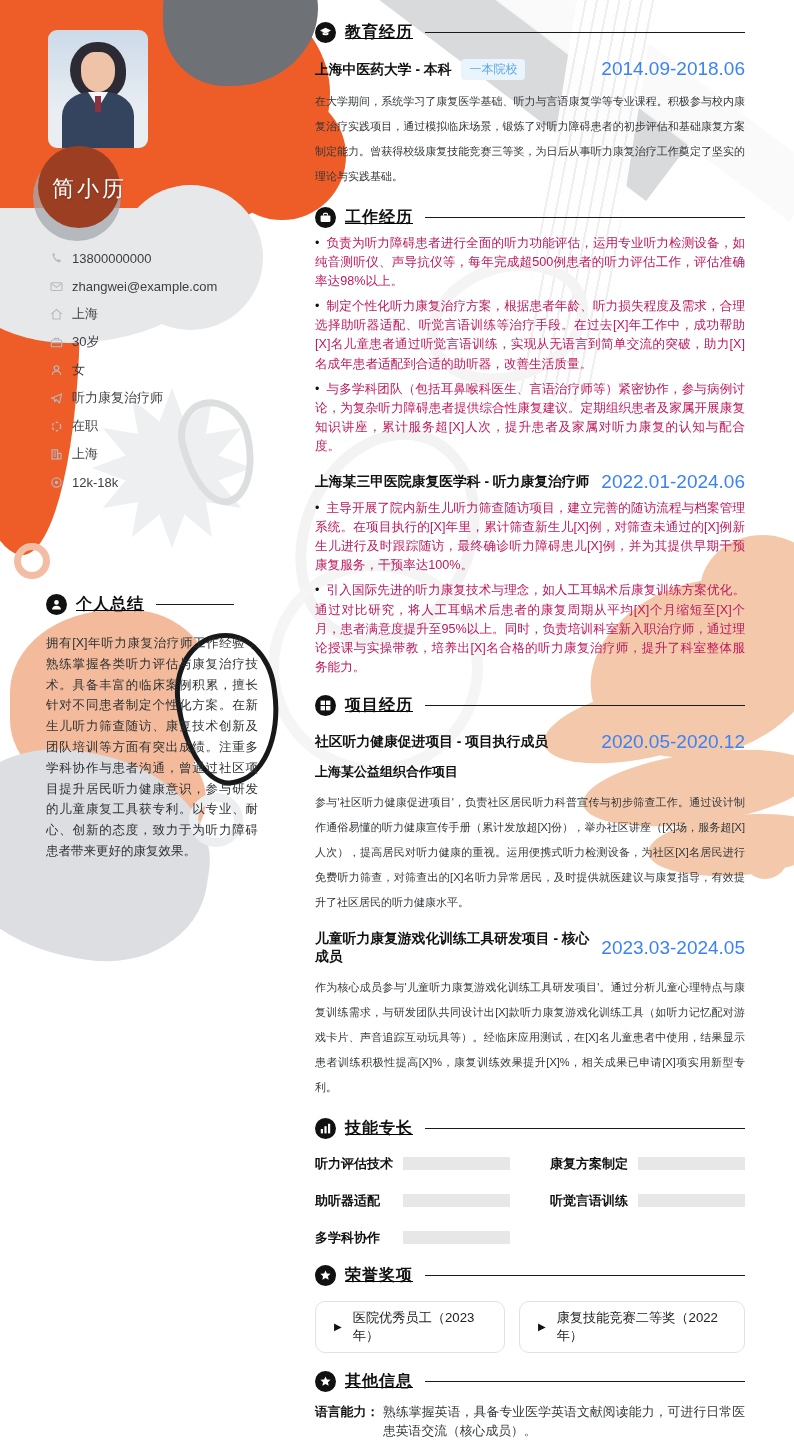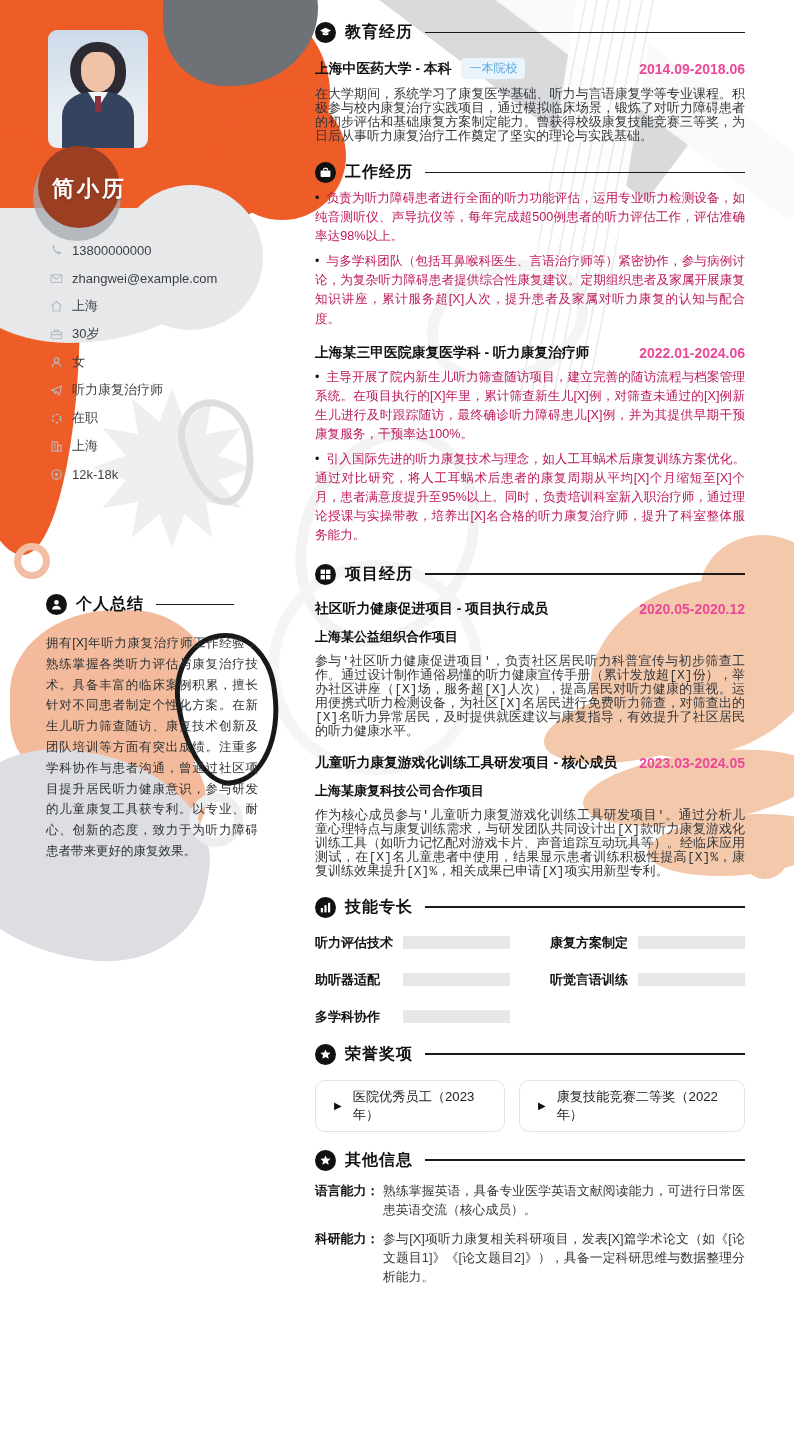--- a/index.html
+++ b/index.html
@@ -55,49 +55,49 @@
   .photo { position:absolute; left:48px; top:30px; width:100px; height:118px; z-index:2;
            border-radius:9px; overflow:hidden; background:linear-gradient(180deg,#ccdae8 0%,#e9eef3 70%); }
   .photo .hair { position:absolute; left:22px; top:12px; width:56px; height:58px; background:#2c2b33; border-radius:50% 50% 46% 54%; }
   .photo .face { position:absolute; left:33px; top:22px; width:34px; height:40px; background:#eec3a8; border-radius:48% 52% 60% 60%; }
   .photo .body { position:absolute; left:14px; top:62px; width:72px; height:60px; background:#34445e; border-radius:40% 40% 0 0; }
   .photo .collar { position:absolute; left:40px; top:62px; width:20px; height:16px; background:#f4f6f8; clip-path:polygon(0 0,100% 0,50% 100%); }
   .photo .tie { position:absolute; left:47px; top:66px; width:6px; height:16px; background:#8d3040; }
   .name-ring  { position:absolute; left:33px; top:153px; width:88px; height:88px; background:#a4a8ad; border-radius:50%; opacity:.75; z-index:2; }
   .name-badge { position:absolute; left:38px; top:146px; width:82px; height:82px; background:#9c3e22; border-radius:50%; z-index:3; }
   .name-text  { position:absolute; left:52px; top:174px; width:120px; z-index:4; color:#fff; font-size:22px;
-                font-weight:bold; letter-spacing:3px; text-shadow:0 1px 2px rgba(0,0,0,.25); }
-
-  .contact { position:absolute; left:50px; top:236px; width:230px; z-index:2; }
+                font-weight:normal; letter-spacing:3px; text-shadow:0 1px 2px rgba(0,0,0,.25); }
+
+  .contact { position:absolute; left:50px; top:244px; width:230px; z-index:2; }
   .contact-row { display:flex; align-items:center; height:28px; }
   .contact-row svg { flex:0 0 13px; margin-right:9px; }
   .contact-row .val { font-size:13px; color:#3c3f43; }
 
   .left-section { position:absolute; left:46px; top:594px; width:212px; z-index:2; }
   .summary-text { margin-top:18px; font-size:12.5px; line-height:20.8px; color:#2e3134; text-align:justify; }
 
   
-  .sec-head { display:flex; align-items:center; }
+  .sec-head { display:flex; align-items:center;text-decoration:underline; }
   .sec-icon { flex:0 0 21px; width:21px; height:21px; background:#111; border-radius:50%;
               display:flex; align-items:center; justify-content:center; }
   .sec-title { margin-left:9px; font-size:16px; font-weight:bold; color:#111; letter-spacing:1px; white-space:nowrap; }
   .sec-line { flex:1; height:1.5px; background:#1a1a1a; margin-left:12px; }
   .sec-line.short { flex:0 0 78px; }
 
   
   .main { position:absolute; left:315px; top:22px; width:430px; z-index:2; }
   .sec { margin-top:18px; }
   .sec:first-child { margin-top:0; }
   .entry-head { display:flex; justify-content:space-between; align-items:center; margin-top:15px; }
   .entry-title { font-size:13.8px; font-weight:bold; color:#111; }
-  .entry-date  { font-size:14px; font-weight:bold; color:#ec4899; white-space:nowrap; }
+  .entry-date  { font-size:19px; font-weight:normal; color:#3b82f6; white-space:nowrap; }
   .tag { display:inline-block; margin-left:10px; padding:2px 8px; font-size:12px; font-weight:normal;
          color:#5fa8e0; background:#e9f4fd; border-radius:4px; vertical-align:1px; }
   .entry-sub { margin-top:10px; font-size:13px; font-weight:bold; color:#111; }
-  .para { margin-top:9px; font-size:13px; line-height:14px; color:#34373b; text-align:justify;font-family:Liberation Mono, monospace; }
+  .para { margin-top:9px; font-size:11px; line-height:25px; color:#34373b; text-align:justify; }
   .bullet { margin-top:6px; font-size:12.6px; line-height:19.1px; color:#be185d; text-align:justify; }
   .bullet::before { content:"•\00a0\00a0"; color:#111; }
 
   
   .skills-grid { margin-top:16px; display:grid; grid-template-columns:1fr 1fr; column-gap:40px; row-gap:19px; }
   .skill-row { display:flex; align-items:center; }
   .skill-label { flex:0 0 88px; font-size:13px; font-weight:bold; color:#111; }
   .skill-track { flex:1; height:13px; background:#e7e7e7; position:relative; }
   .skill-fill { height:13px; background:#0c0c0c; clip-path:polygon(0 0,100% 0,calc(100% - 9px) 100%,0 100%); }
 
@@ -260,20 +260,21 @@
               <rect x="0.6" y="3.4" width="9.8" height="6.6" rx="1" fill="#fff"></rect>
               <path d="M3.6 3.4 V2.2 C3.6 1.7 4 1.4 4.4 1.4 H6.6 C7 1.4 7.4 1.7 7.4 2.2 V3.4" fill="none" stroke="#fff" stroke-width="1.1"></path>
             </svg>
         </span>
         <span class="sec-title">工作经历</span>
         <span class="sec-line"></span>
       </div>
 
       <div>
         <div class="bullet">负责为听力障碍患者进行全面的听力功能评估，运用专业听力检测设备，如纯音测听仪、声导抗仪等，每年完成超500例患者的听力评估工作，评估准确率达98%以上。</div>
+        <div class="bullet">制定个性化听力康复治疗方案，根据患者年龄、听力损失程度及需求，合理选择助听器适配、听觉言语训练等治疗手段。在过去[X]年工作中，成功帮助[X]名儿童患者通过听觉言语训练，实现从无语言到简单交流的突破，助力[X]名成年患者适配到合适的助听器，改善生活质量。</div>
         <div class="bullet">与多学科团队（包括耳鼻喉科医生、言语治疗师等）紧密协作，参与病例讨论，为复杂听力障碍患者提供综合性康复建议。定期组织患者及家属开展康复知识讲座，累计服务超[X]人次，提升患者及家属对听力康复的认知与配合度。</div>
       </div>
 
       <div>
         <div class="entry-head">
           <span class="entry-title">上海某三甲医院康复医学科 - 听力康复治疗师</span>
           <span class="entry-date">2022.01-2024.06</span>
         </div>
         <div class="bullet">主导开展了院内新生儿听力筛查随访项目，建立完善的随访流程与档案管理系统。在项目执行的[X]年里，累计筛查新生儿[X]例，对筛查未通过的[X]例新生儿进行及时跟踪随访，最终确诊听力障碍患儿[X]例，并为其提供早期干预康复服务，干预率达100%。</div>
         <div class="bullet">引入国际先进的听力康复技术与理念，如人工耳蜗术后康复训练方案优化。通过对比研究，将人工耳蜗术后患者的康复周期从平均[X]个月缩短至[X]个月，患者满意度提升至95%以上。同时，负责培训科室新入职治疗师，通过理论授课与实操带教，培养出[X]名合格的听力康复治疗师，提升了科室整体服务能力。</div>
@@ -301,21 +302,20 @@
         </div>
         <div class="entry-sub">上海某公益组织合作项目</div>
         <div class="para">参与'社区听力健康促进项目'，负责社区居民听力科普宣传与初步筛查工作。通过设计制作通俗易懂的听力健康宣传手册（累计发放超[X]份），举办社区讲座（[X]场，服务超[X]人次），提高居民对听力健康的重视。运用便携式听力检测设备，为社区[X]名居民进行免费听力筛查，对筛查出的[X]名听力异常居民，及时提供就医建议与康复指导，有效提升了社区居民的听力健康水平。</div>
       </div>
 
       <div>
         <div class="entry-head">
           <span class="entry-title">儿童听力康复游戏化训练工具研发项目 - 核心成员</span>
           <span class="entry-date">2023.03-2024.05</span>
         </div>
-        <div class="entry-sub">上海某康复科技公司合作项目</div>
         <div class="para">作为核心成员参与'儿童听力康复游戏化训练工具研发项目'。通过分析儿童心理特点与康复训练需求，与研发团队共同设计出[X]款听力康复游戏化训练工具（如听力记忆配对游戏卡片、声音追踪互动玩具等）。经临床应用测试，在[X]名儿童患者中使用，结果显示患者训练积极性提高[X]%，康复训练效果提升[X]%，相关成果已申请[X]项实用新型专利。</div>
       </div>
     </div>
 
     <div class="sec">
       <div class="sec-head">
         <span class="sec-icon">
           <svg width="11" height="11" viewBox="0 0 11 11">
               <rect x="0.8" y="6" width="2.2" height="4.4" fill="#fff"></rect>
               <rect x="4.4" y="3.2" width="2.2" height="7.2" fill="#fff"></rect>

